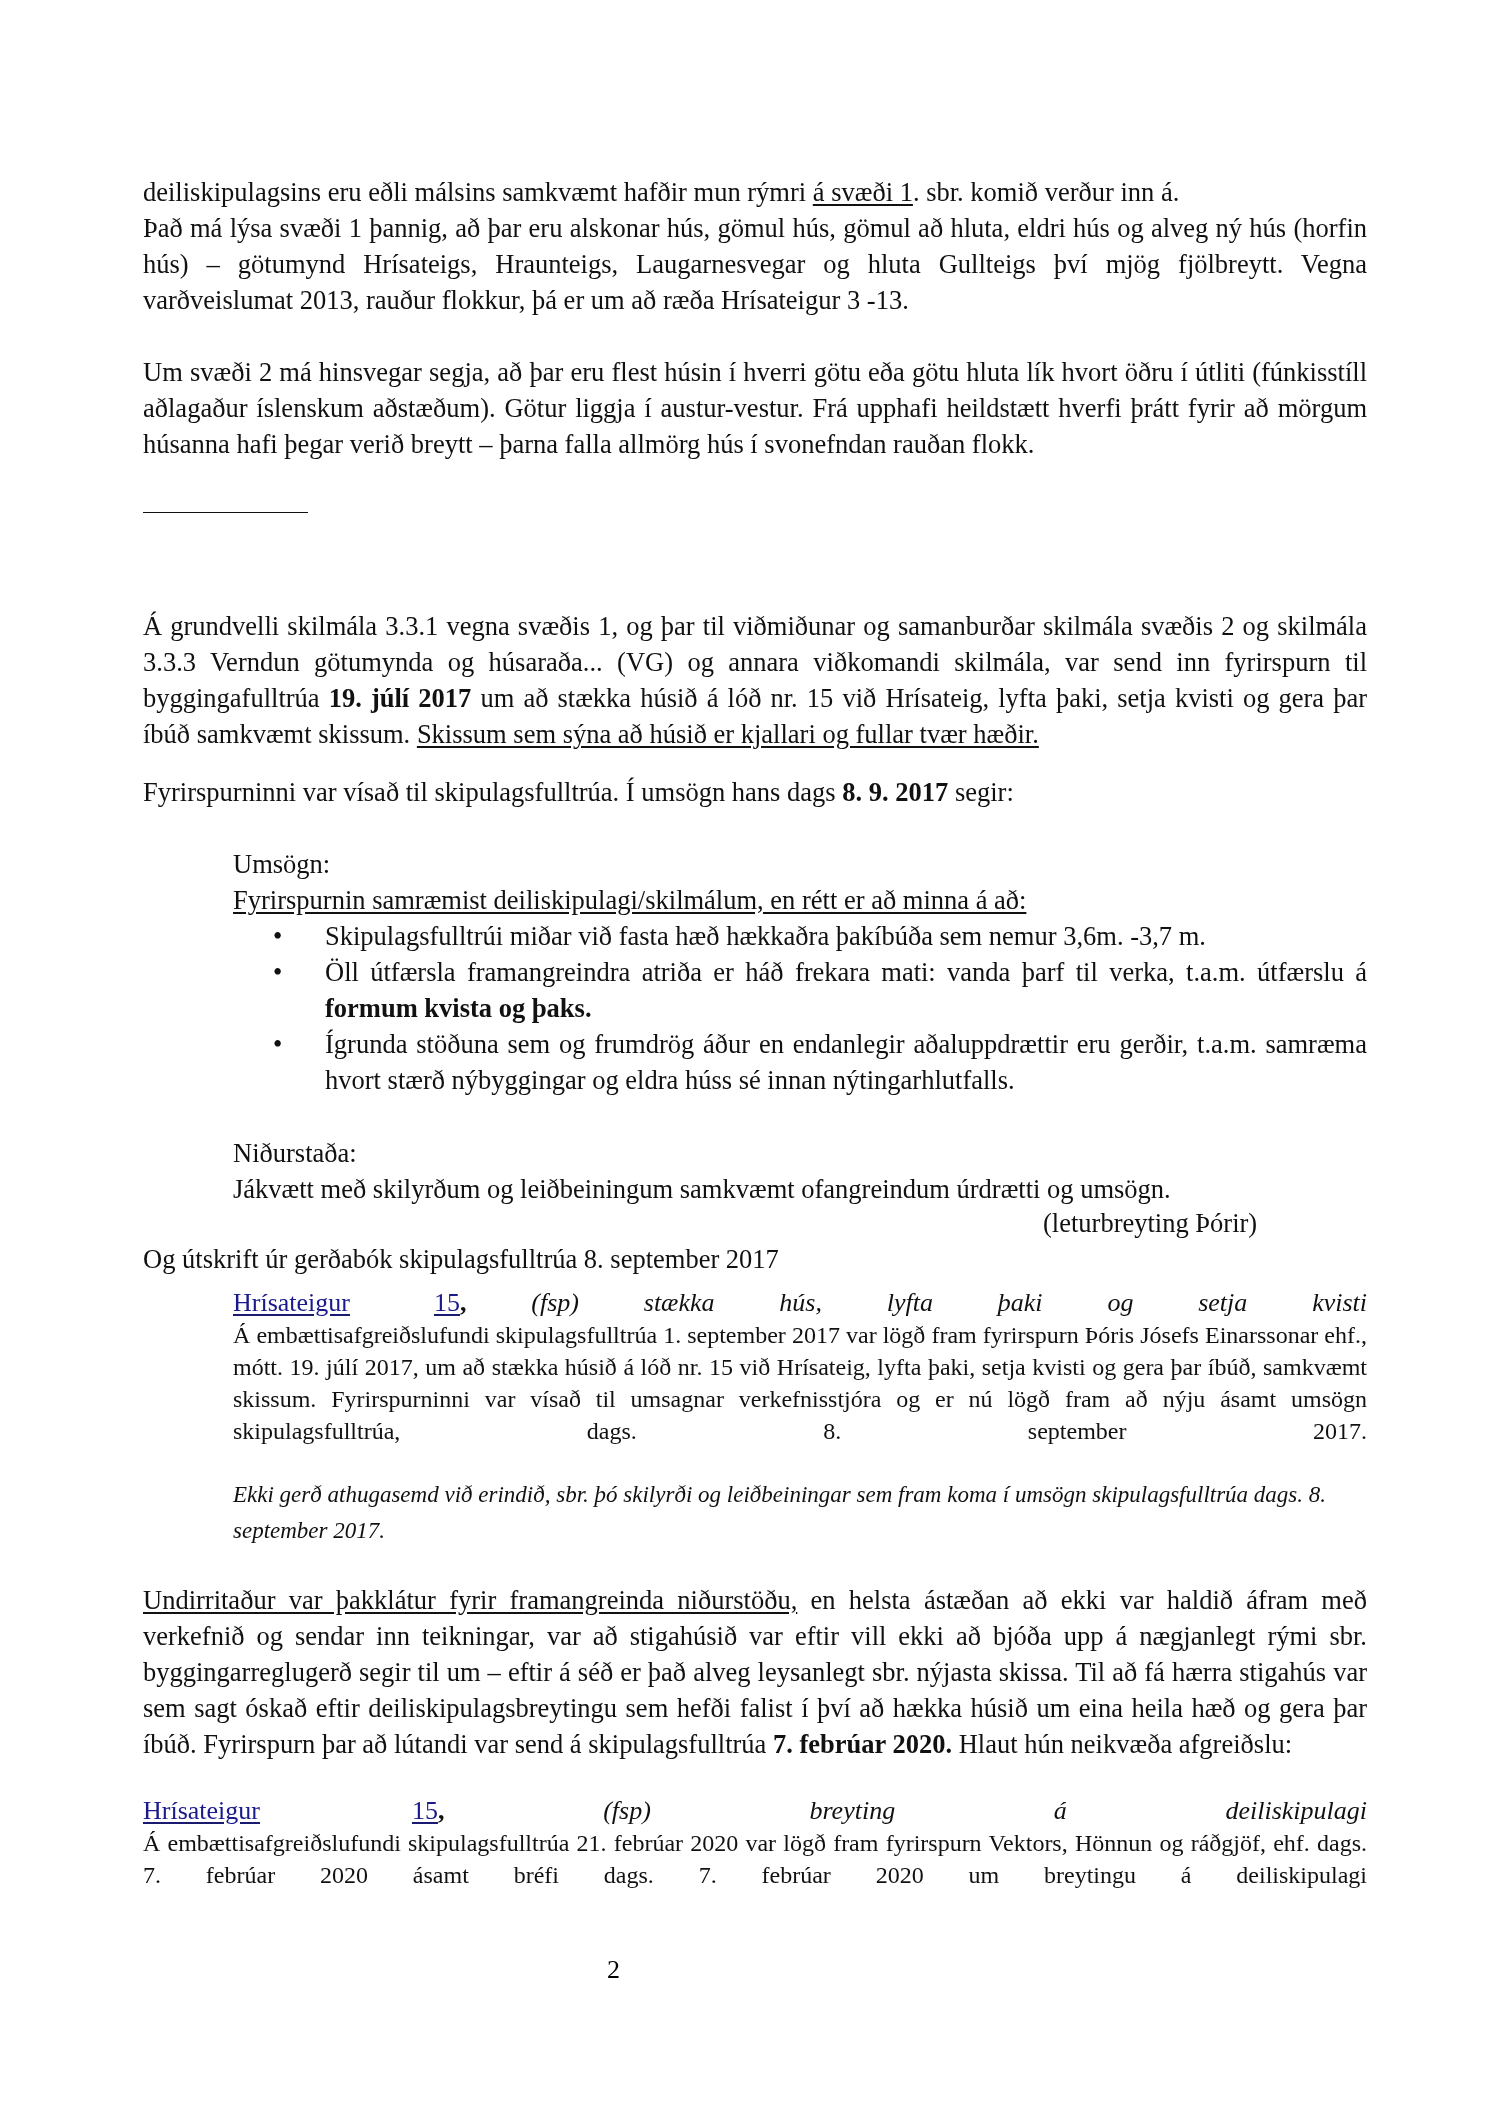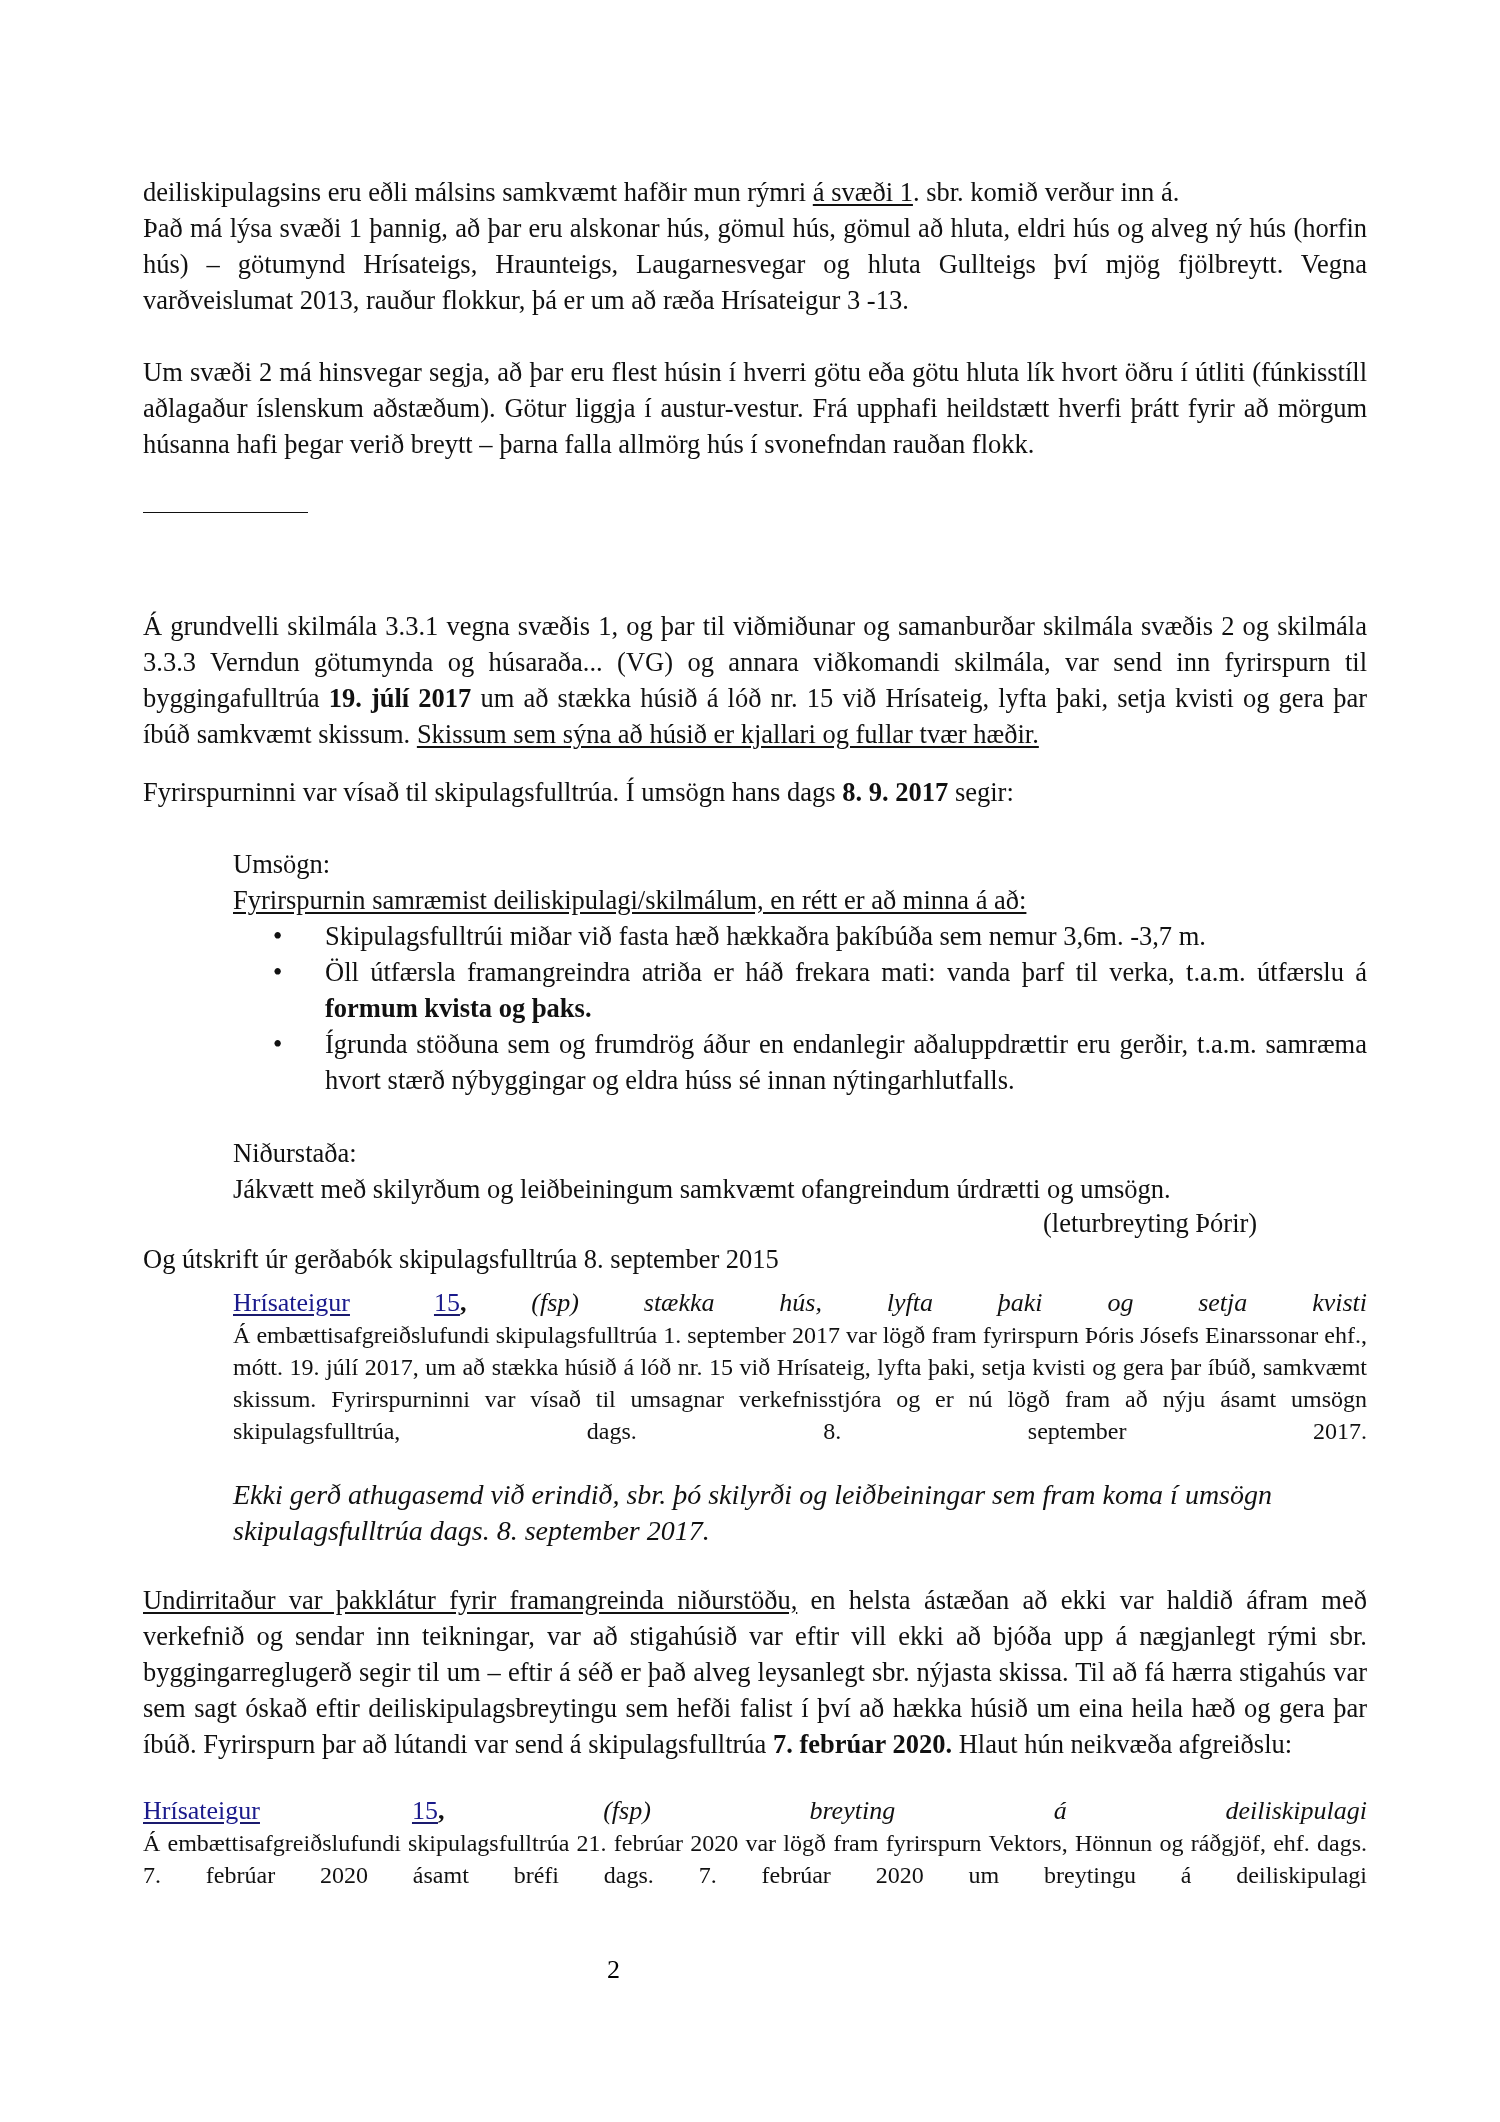--- a/index.html
+++ b/index.html
@@ -15,21 +15,21 @@
     b { font-weight: bold; }
     .ind { left: 90px; width: 1134px; }
     .bullets { position: absolute; left: 90px; width: 1134px; margin: 0; padding: 0; list-style: none; }
     .bullets li { position: relative; padding-left: 92px; text-align: justify; }
     .bullets li .dot { position: absolute; left: 40px; top: 0; }
     .right { position: absolute; left: 900px; white-space: nowrap; }
     .quote { position: absolute; left: 90px; width: 1134px; font-size: 24px; line-height: 32px; text-align: justify; }
     .quote .head { display: flex; justify-content: space-between; font-size: 26px; }
     .link { color: #1a1a8c; text-decoration: underline; text-underline-offset: 3px; text-decoration-color: #1a1a6e; }
     .it { font-style: italic; }
-    .ital-block { position: absolute; left: 90px; width: 1134px; font-style: italic; font-size: 28px; line-height: 36px; }
+    .ital-block { position: absolute; left: 90px; width: 1134px; font-style: italic; font-size: 23px; line-height: 36px; }
     .quote2 { position: absolute; left: 0; width: 1224px; font-size: 24px; line-height: 32px; text-align: justify; }
     .quote2 .head { display: flex; justify-content: space-between; font-size: 26px; }
     .pagenum { position: absolute; left: 607px; top: 1955px; font-size: 26px; }
     .rule { position: absolute; left: 0; top: 512px; width: 165px; border-top: 1.5px solid #111; }
     .justify-last { text-align-last: justify; }
   </style>
 </head>
 <body>
 
 <div class="page">
@@ -58,21 +58,21 @@
   <ul class="bullets" style="top:918px;">
     <li><span class="dot">•</span><span>Skipulagsfulltrúi miðar við fasta hæð hækkaðra þakíbúða sem nemur 3,6m. -3,7 m.</span></li>
     <li><span class="dot">•</span><span>Öll útfærsla framangreindra atriða er háð frekara mati: vanda þarf til verka, t.a.m. útfærslu á </span><b>formum kvista og þaks.</b></li>
     <li><span class="dot">•</span><span>Ígrunda stöðuna sem og frumdrög áður en endanlegir aðaluppdrættir eru gerðir, t.a.m. samræma hvort stærð nýbyggingar og eldra húss sé innan nýtingarhlutfalls.</span></li>
   </ul>
 
   <p class="p ind nojust" style="top:1135px;">Niðurstaða:</p>
   <p class="p ind nojust" style="top:1171px;">Jákvætt með skilyrðum og leiðbeiningum samkvæmt ofangreindum úrdrætti og umsögn.</p>
   <span class="right" style="top:1205px;">(leturbreyting Þórir)</span>
 
-  <p class="p nojust" style="top:1241px;">Og útskrift úr gerðabók skipulagsfulltrúa 8. september 2015</p>
+  <p class="p nojust" style="top:1241px;">Og útskrift úr gerðabók skipulagsfulltrúa 8. september 2017</p>
 
   <div class="quote" style="top:1287px;">
     <div class="head">
       <span><span class="link"><span>Hrísateigur</span><span style="display:inline-block;width:84px;"></span><span>15</span></span><b>,</b></span>
       <span class="it">(fsp)</span>
       <span class="it">stækka</span>
       <span class="it">hús,</span>
       <span class="it">lyfta</span>
       <span class="it">þaki</span>
       <span class="it">og</span>

